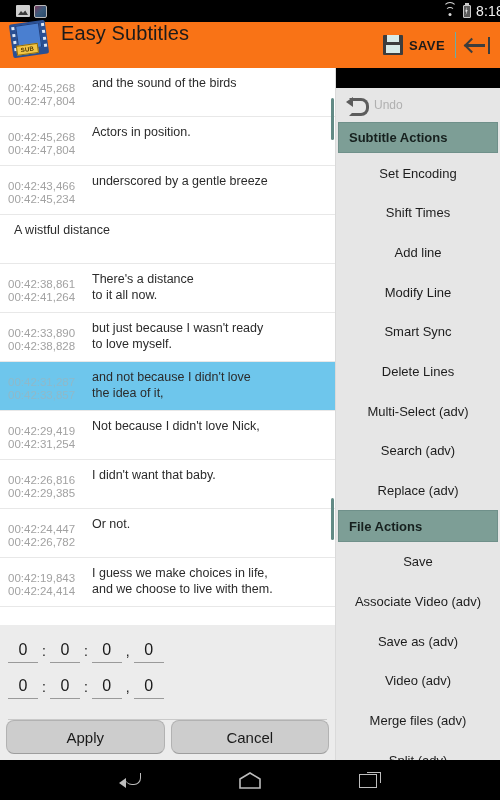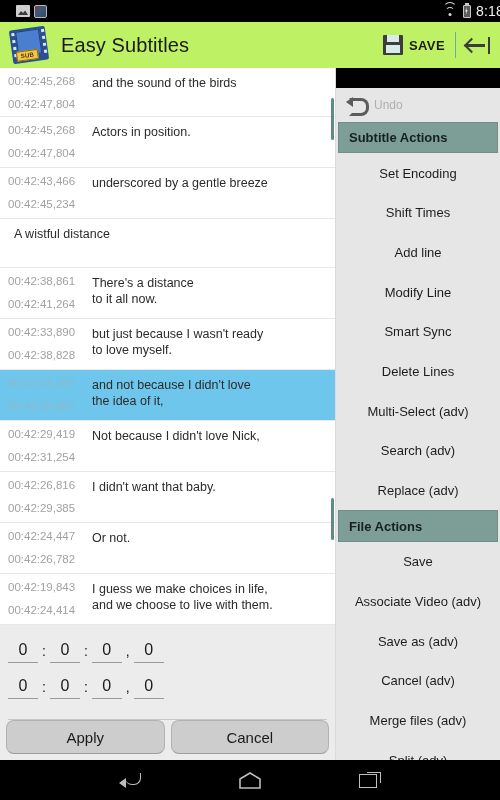--- a/index.html
+++ b/index.html
@@ -63,22 +63,22 @@
   .sb-batt::after {
     content: ""; position: absolute; top: 1px; left: 1px;
     width: 3px; height: 9px; background: #e8e8e8;
     clip-path: polygon(60% 0, 10% 55%, 45% 55%, 25% 100%, 90% 40%, 50% 40%);
   }
 
   
   .appbar {
     position: absolute; top: 22px; left: 0;
     width: 500px; height: 46px;
-    background: #bef264;
-    display: flex; align-items: center;
+    background: #f97316;
+    display: flex; align-items: flex-start;
   }
   .app-icon {
     margin-left: 11px;
     width: 36px; height: 34px;
     position: relative;
     transform: rotate(-8deg);
   }
   .app-icon .strip {
     position: absolute; inset: 0;
     background: #2a4f93;
@@ -172,21 +172,21 @@
     display: flex;
     padding: 7px 6px 7px 8px;
     border-bottom: 1px solid #e8e8e8;
     background: #fff;
     min-height: 49px;
   }
   .sub-row.selected { background: #6ec6ec; }
   .sub-row.partial-bottom { overflow: hidden; height: 32px; }
   .times {
     width: 78px; flex-shrink: 0;
-    display: flex; flex-direction: column; gap: 10px;
+    display: flex; flex-direction: column;  margin-top: 7px;
   }
   .times span {
     font-size: 11.5px; color: #a2a2a2; line-height: 13px;
     white-space: nowrap; font-family: "Liberation Sans", sans-serif;
   }
   .sub-row.selected .times span { color: #8fb9c9; }
   .texts {
     margin-left: 6px;
     display: flex; flex-direction: column;
   }
@@ -521,21 +521,21 @@
         <div class="menu-item">Modify Line</div>
         <div class="menu-item">Smart Sync</div>
         <div class="menu-item">Delete Lines</div>
         <div class="menu-item">Multi-Select (adv)</div>
         <div class="menu-item">Search (adv)</div>
         <div class="menu-item">Replace (adv)</div>
         <div class="menu-header">File Actions</div>
         <div class="menu-item">Save</div>
         <div class="menu-item">Associate Video (adv)</div>
         <div class="menu-item">Save as (adv)</div>
-        <div class="menu-item">Cancel (adv)</div>
+        <div class="menu-item">Video (adv)</div>
         <div class="menu-item">Merge files (adv)</div>
         <div class="menu-item">Split (adv)</div>
       </div>
 
   </div>
 
   <div class="navbar">
     <div class="nav-back"></div>
     <div class="nav-home-wrap">
       <svg width="24" height="17" viewBox="0 0 24 17">

